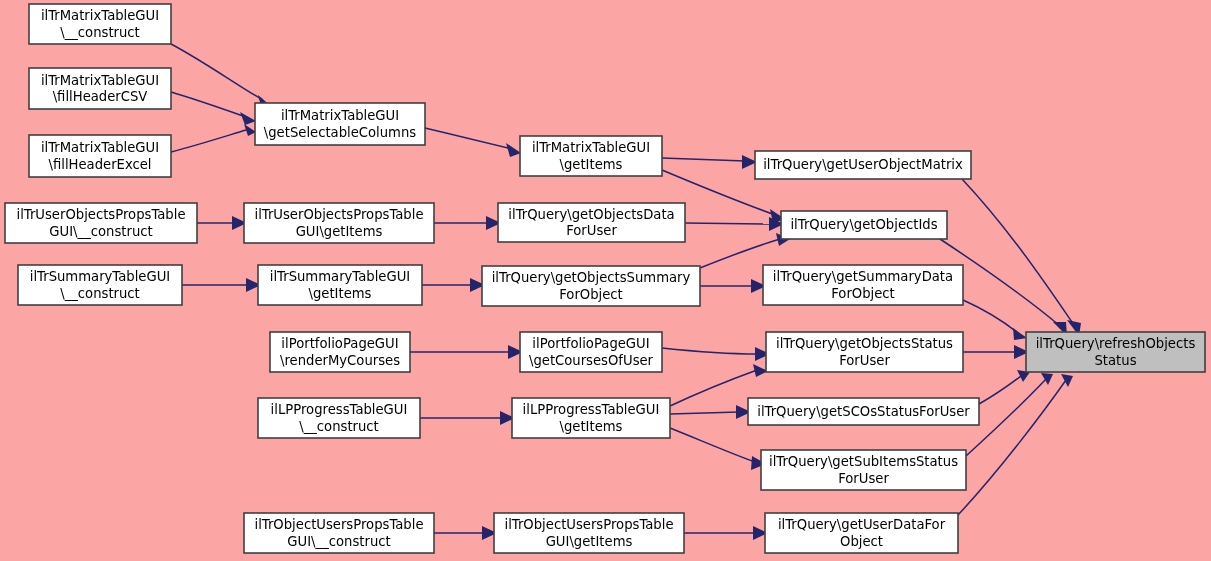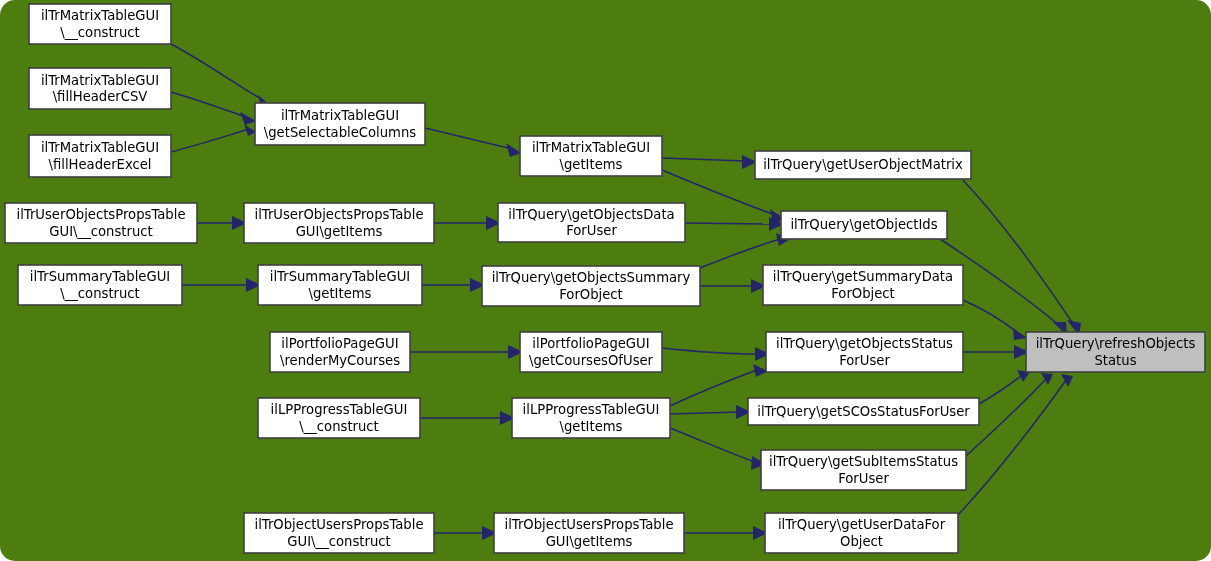--- a/index.html
+++ b/index.html
@@ -4,24 +4,23 @@
 <style>
   html, body {
     margin: 0;
     padding: 0;
     background: #ffffff;
   }
   #graph-root {
     position: relative;
     width: 1211px;
     height: 561px;
-    background: #4d7c0f;
+    background: #fca5a5;
     font-family: "DejaVu Sans", sans-serif;
     overflow: hidden;
-    border-radius: 15px;
   }
   svg.graph-canvas {
     position: absolute;
     left: 0;
     top: 0;
     width: 1211px;
     height: 561px;
     display: block;
   }
   .node-rect {

